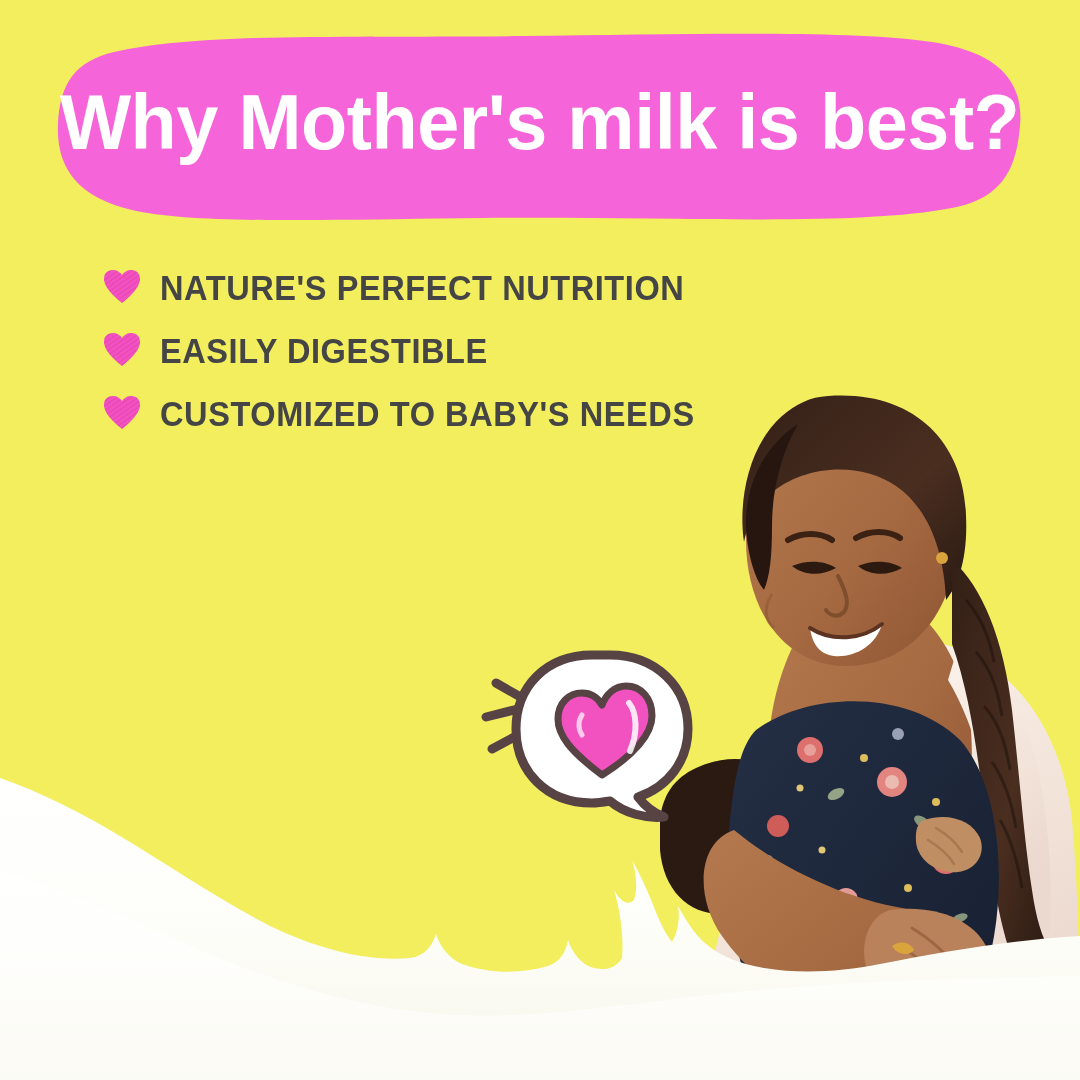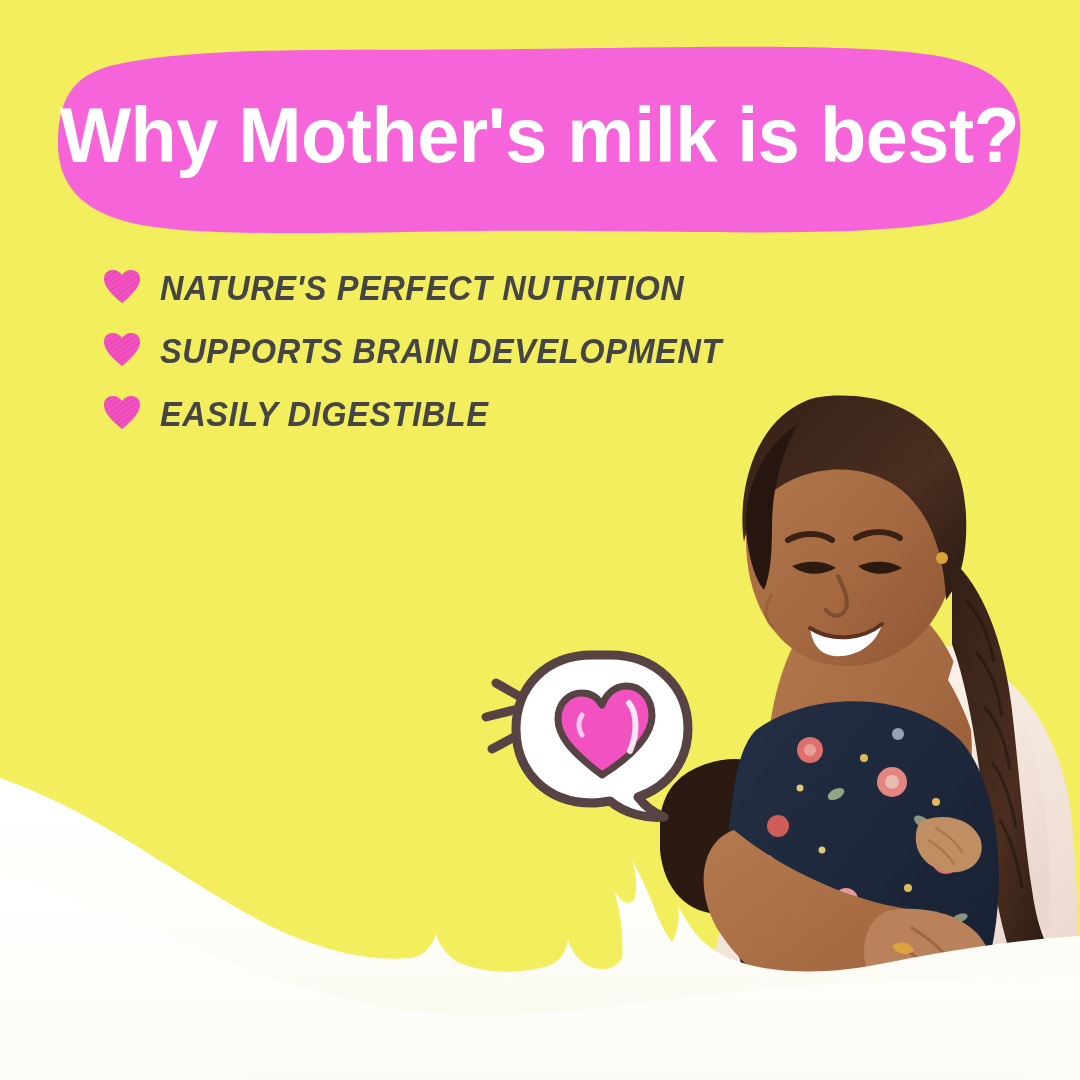--- a/index.html
+++ b/index.html
@@ -14,21 +14,21 @@
     height: 1080px;
     overflow: hidden;
     background: #f2ee5e;
     font-family: "Liberation Sans", sans-serif;
   }
 
   
   #title-banner {
     position: absolute;
     left: 52px;
-    top: 41px;
+    top: 28px;
     width: 975px;
     height: 192px;
   }
   #title-banner svg {
     position: absolute;
     inset: 0;
     width: 100%;
     height: 100%;
     display: block;
   }
@@ -57,21 +57,20 @@
   #benefit-list {
     position: absolute;
     left: 104px;
     top: 256px;
     width: 700px;
   }
   .benefit-row {
     display: flex;
     align-items: center;
     height: 63px;
-    font-style: italic;
   }
   .heart-bullet {
     position: relative;
     width: 36px;
     height: 34px;
     flex: 0 0 36px;
     margin-right: 20px;
     top: -1px;
   }
   .heart-bullet svg {
@@ -167,41 +166,41 @@
             </pattern>
           </defs>
           <path d="M18 33 C 4 22, 0 14, 0 9 C 0 3, 4 0, 9 0 C 13 0, 16 2, 18 5 C 20 2, 23 0, 27 0 C 32 0, 36 3, 36 9 C 36 14, 32 22, 18 33 Z" fill="#F252C0"></path>
           <path d="M18 33 C 4 22, 0 14, 0 9 C 0 3, 4 0, 9 0 C 13 0, 16 2, 18 5 C 20 2, 23 0, 27 0 C 32 0, 36 3, 36 9 C 36 14, 32 22, 18 33 Z" fill="url(#hatch1)" opacity="0.55"></path>
         </svg>
       </span>
       <span class="benefit-label">NATURE'S PERFECT NUTRITION</span>
     </div>
 
 
-    <div class="benefit-row">
-      <span class="heart-bullet">
-        <svg viewBox="0 0 36 34">
-          <path d="M18 33 C 4 22, 0 14, 0 9 C 0 3, 4 0, 9 0 C 13 0, 16 2, 18 5 C 20 2, 23 0, 27 0 C 32 0, 36 3, 36 9 C 36 14, 32 22, 18 33 Z" fill="#F252C0"></path>
-          <path d="M18 33 C 4 22, 0 14, 0 9 C 0 3, 4 0, 9 0 C 13 0, 16 2, 18 5 C 20 2, 23 0, 27 0 C 32 0, 36 3, 36 9 C 36 14, 32 22, 18 33 Z" fill="url(#hatch1)" opacity="0.55"></path>
-        </svg>
-      </span>
-      <span class="benefit-label">SUPPORTS BRAIN DEVELOPMENT</span>
-    </div>
 
     <div class="benefit-row">
       <span class="heart-bullet">
         <svg viewBox="0 0 36 34">
           <path d="M18 33 C 4 22, 0 14, 0 9 C 0 3, 4 0, 9 0 C 13 0, 16 2, 18 5 C 20 2, 23 0, 27 0 C 32 0, 36 3, 36 9 C 36 14, 32 22, 18 33 Z" fill="#F252C0"></path>
           <path d="M18 33 C 4 22, 0 14, 0 9 C 0 3, 4 0, 9 0 C 13 0, 16 2, 18 5 C 20 2, 23 0, 27 0 C 32 0, 36 3, 36 9 C 36 14, 32 22, 18 33 Z" fill="url(#hatch1)" opacity="0.55"></path>
         </svg>
       </span>
       <span class="benefit-label">EASILY DIGESTIBLE</span>
     </div>
 
 
+    <div class="benefit-row">
+      <span class="heart-bullet">
+        <svg viewBox="0 0 36 34">
+          <path d="M18 33 C 4 22, 0 14, 0 9 C 0 3, 4 0, 9 0 C 13 0, 16 2, 18 5 C 20 2, 23 0, 27 0 C 32 0, 36 3, 36 9 C 36 14, 32 22, 18 33 Z" fill="#F252C0"></path>
+          <path d="M18 33 C 4 22, 0 14, 0 9 C 0 3, 4 0, 9 0 C 13 0, 16 2, 18 5 C 20 2, 23 0, 27 0 C 32 0, 36 3, 36 9 C 36 14, 32 22, 18 33 Z" fill="url(#hatch1)" opacity="0.55"></path>
+        </svg>
+      </span>
+      <span class="benefit-label">CUSTOMIZED TO BABY'S NEEDS</span>
+    </div>
 
   </div>
 
   <div id="mother-baby-photo">
     <svg viewBox="0 0 420 690" preserveAspectRatio="none">
       <defs>
         <linearGradient id="skinGrad" x1="0" y1="0" x2="1" y2="1">
           <stop offset="0%" stop-color="#B5794F"></stop>
           <stop offset="55%" stop-color="#A66A42"></stop>
           <stop offset="100%" stop-color="#8E5533"></stop>

